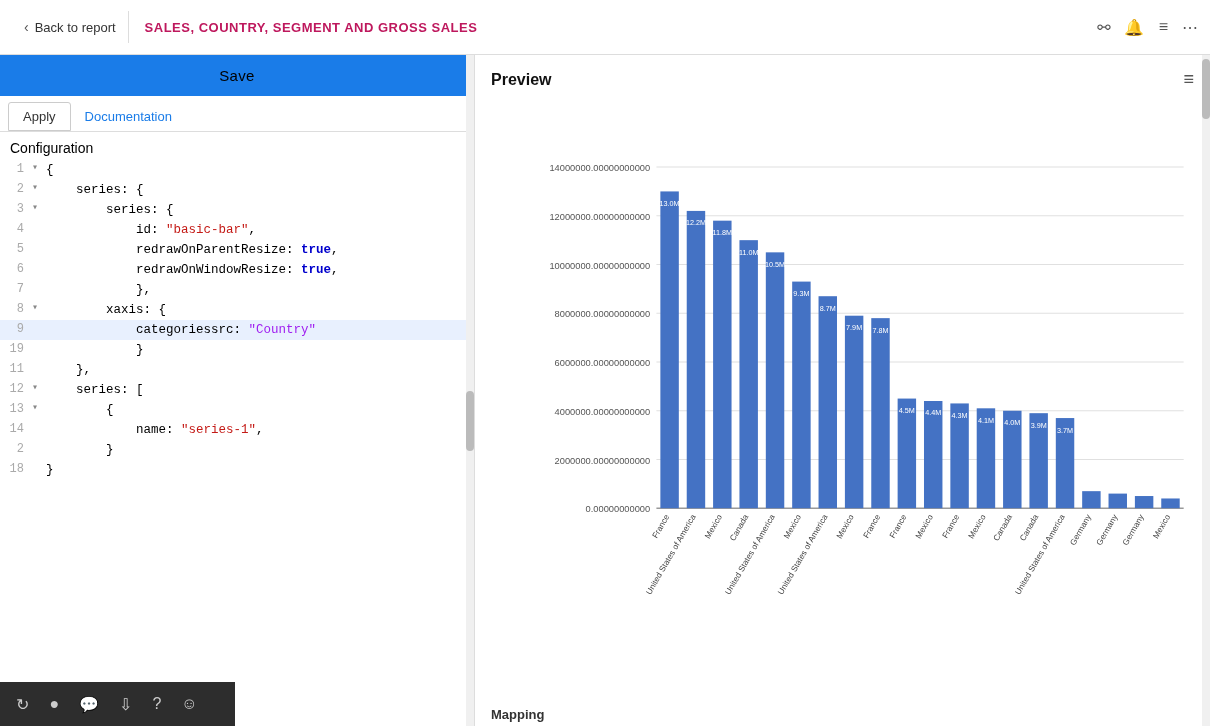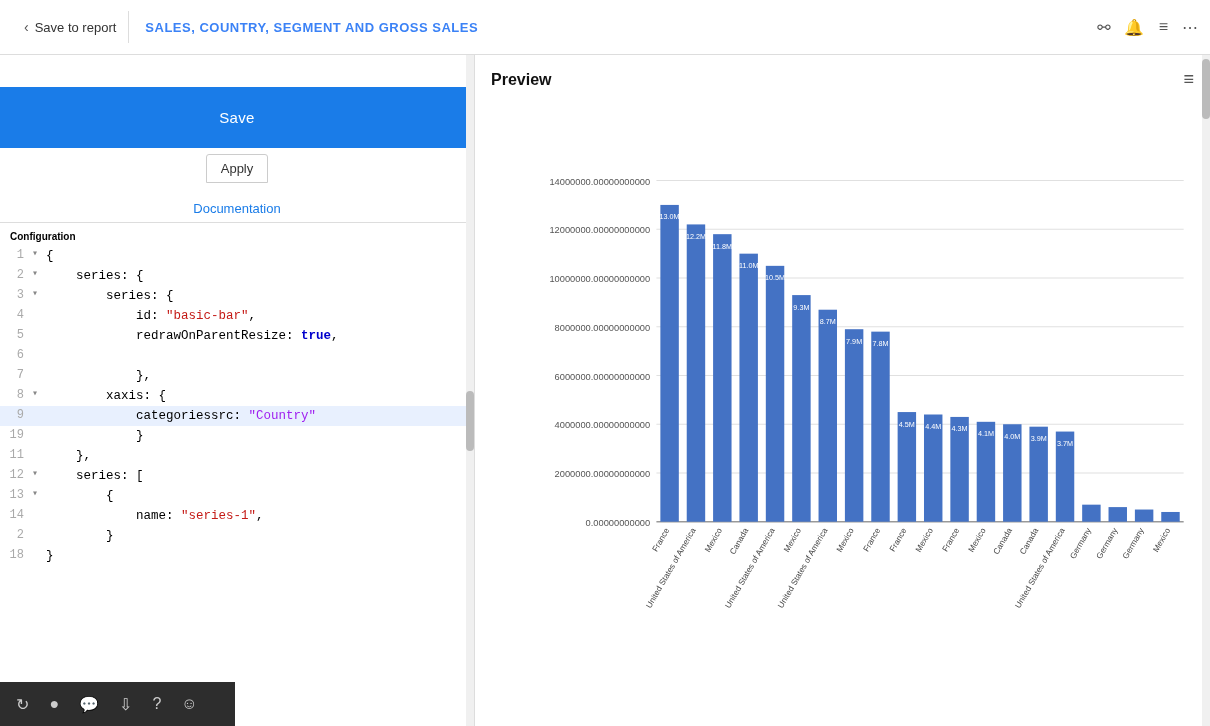--- a/index.html
+++ b/index.html
@@ -25,21 +25,21 @@
       border-right: 1px solid #ddd;
       margin-right: 16px;
     }
     .back-btn .chevron {
       font-size: 14px;
       color: #555;
     }
     .report-title {
       font-size: 13px;
       font-weight: 600;
-      color: #3b82f6;
+      color: #be185d;
       letter-spacing: 0.5px;
       text-transform: uppercase;
     }
     .header-icons {
       display: flex;
       align-items: center;
       gap: 14px;
       margin-left: auto;
       color: #555;
       font-size: 16px;
@@ -56,60 +56,58 @@
       width: 475px;
       min-width: 475px;
       border-right: 1px solid #ddd;
       display: flex;
       flex-direction: column;
       position: relative;
     }
 
     .save-btn {
       background: #1a7ce8;
-      color: #ffffff;
+      color: #000000;
       border: none;
       width: 100%;
-      padding: 22px;
+      padding: 12px;
       font-size: 15px;
       cursor: pointer;
       font-weight: 500;
       letter-spacing: 0.3px;
-      margin-top: 32px;
     }
 
     .tabs-row {
       display: flex;
       align-items: center;
       padding: 6px 8px 0;
       border-bottom: 1px solid #ddd;
-      gap: 12px;
-      flex-direction: column;
+      gap: 0;
     }
     .tab-apply {
       border: 1px solid #ccc;
       background: #fff;
       padding: 6px 14px;
       font-size: 13px;
       cursor: pointer;
       color: #333;
       border-radius: 3px 3px 0 0;
     }
     .tab-doc {
       padding: 6px 14px;
       font-size: 13px;
       cursor: pointer;
       color: #1a7ce8;
       background: transparent;
       border: none;
     }
 
     .config-label {
-      font-weight: 700;
-      font-size: 10px;
+      font-weight: 400;
+      font-size: 14px;
       padding: 8px 10px 4px;
       color: #000;
     }
 
     .code-editor {
       flex: 1;
       overflow-y: auto;
       overflow-x: auto;
       font-family: 'Consolas', 'Courier New', monospace;
       font-size: 12.5px;
@@ -249,21 +247,21 @@
       color: #333;
       padding: 8px 0 4px;
     }
   </style>
 </head>
 <body>
 
 <div class="header">
   <div class="back-btn">
     <span class="chevron">‹</span>
-    <span>Save to report</span>
+    <span>Back to report</span>
   </div>
   <span class="report-title">SALES, COUNTRY, SEGMENT AND GROSS SALES</span>
   <div class="header-icons">
     <span title="Pin">⚯</span>
     <span title="Notifications">🔔</span>
     <span title="Menu">≡</span>
     <span title="More">⋯</span>
   </div>
 </div>
 
@@ -301,20 +299,21 @@
           <span class="code-content">            id: <span style="color:#c41a16">"basic-bar"</span>,</span>
         </div>
         <div class="code-line">
           <span class="line-num">5</span>
           <span class="collapse-arrow"> </span>
           <span class="code-content">            redrawOnParentResize: <span style="color:#0000cc;font-weight:bold">true</span>,</span>
         </div>
         <div class="code-line">
           <span class="line-num">6</span>
           <span class="collapse-arrow"> </span>
+          <span class="code-content">            redrawOnWindowResize: <span style="color:#0000cc;font-weight:bold">true</span>,</span>
         </div>
         <div class="code-line">
           <span class="line-num">7</span>
           <span class="collapse-arrow"> </span>
           <span class="code-content">            },</span>
         </div>
         <div class="code-line">
           <span class="line-num">8</span>
           <span class="collapse-arrow">▾</span>
           <span class="code-content">        xaxis: {</span>
@@ -453,19 +452,20 @@
             <rect x="597.325" y="335.85714285714283" width="17.849999999999998" height="14.142857142857142" fill="#4472c4"></rect>
             <text transform="translate(606.25,358) rotate(-60)" text-anchor="end" font-size="8" fill="#444">Germany</text>
             <rect x="622.825" y="338.2142857142857" width="17.849999999999998" height="11.785714285714285" fill="#4472c4"></rect>
             <text transform="translate(631.75,358) rotate(-60)" text-anchor="end" font-size="8" fill="#444">Germany</text>
             <rect x="648.325" y="340.57142857142856" width="17.849999999999998" height="9.428571428571429" fill="#4472c4"></rect>
             <text transform="translate(657.25,358) rotate(-60)" text-anchor="end" font-size="8" fill="#444">Mexico</text>
           </svg>
       </div>
     </div>
 
+    <div class="bottom-label">Mapping</div>
 
     <div class="right-scroll">
       <div class="right-scroll-thumb"></div>
     </div>
   </div>
 
 </div>
 
 </body></html>

